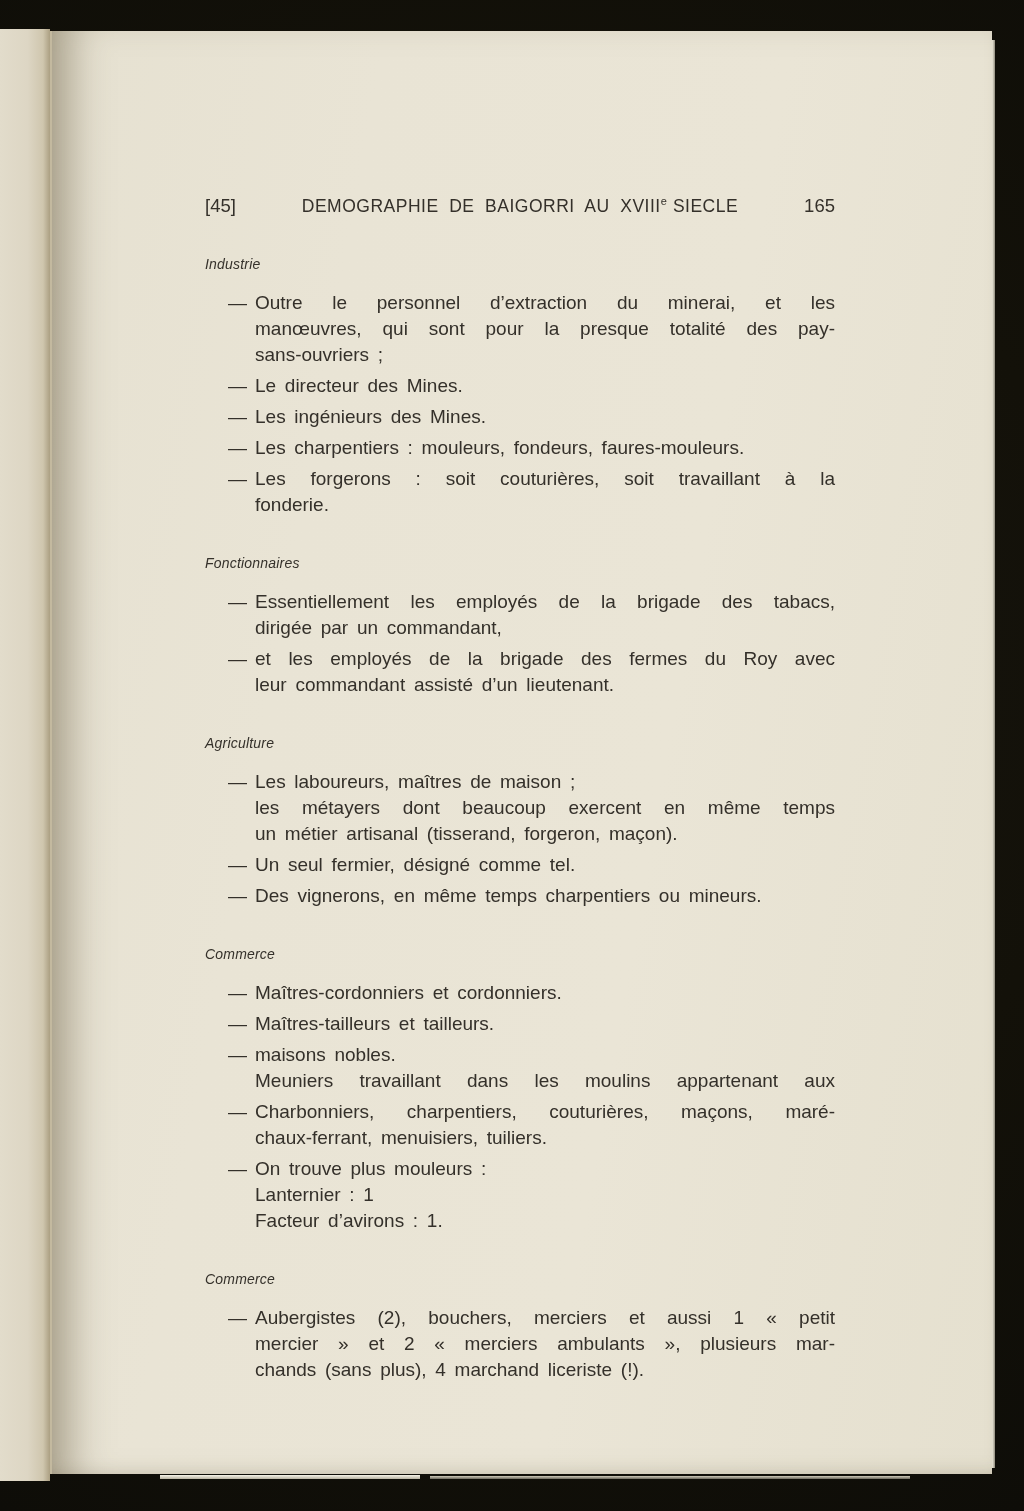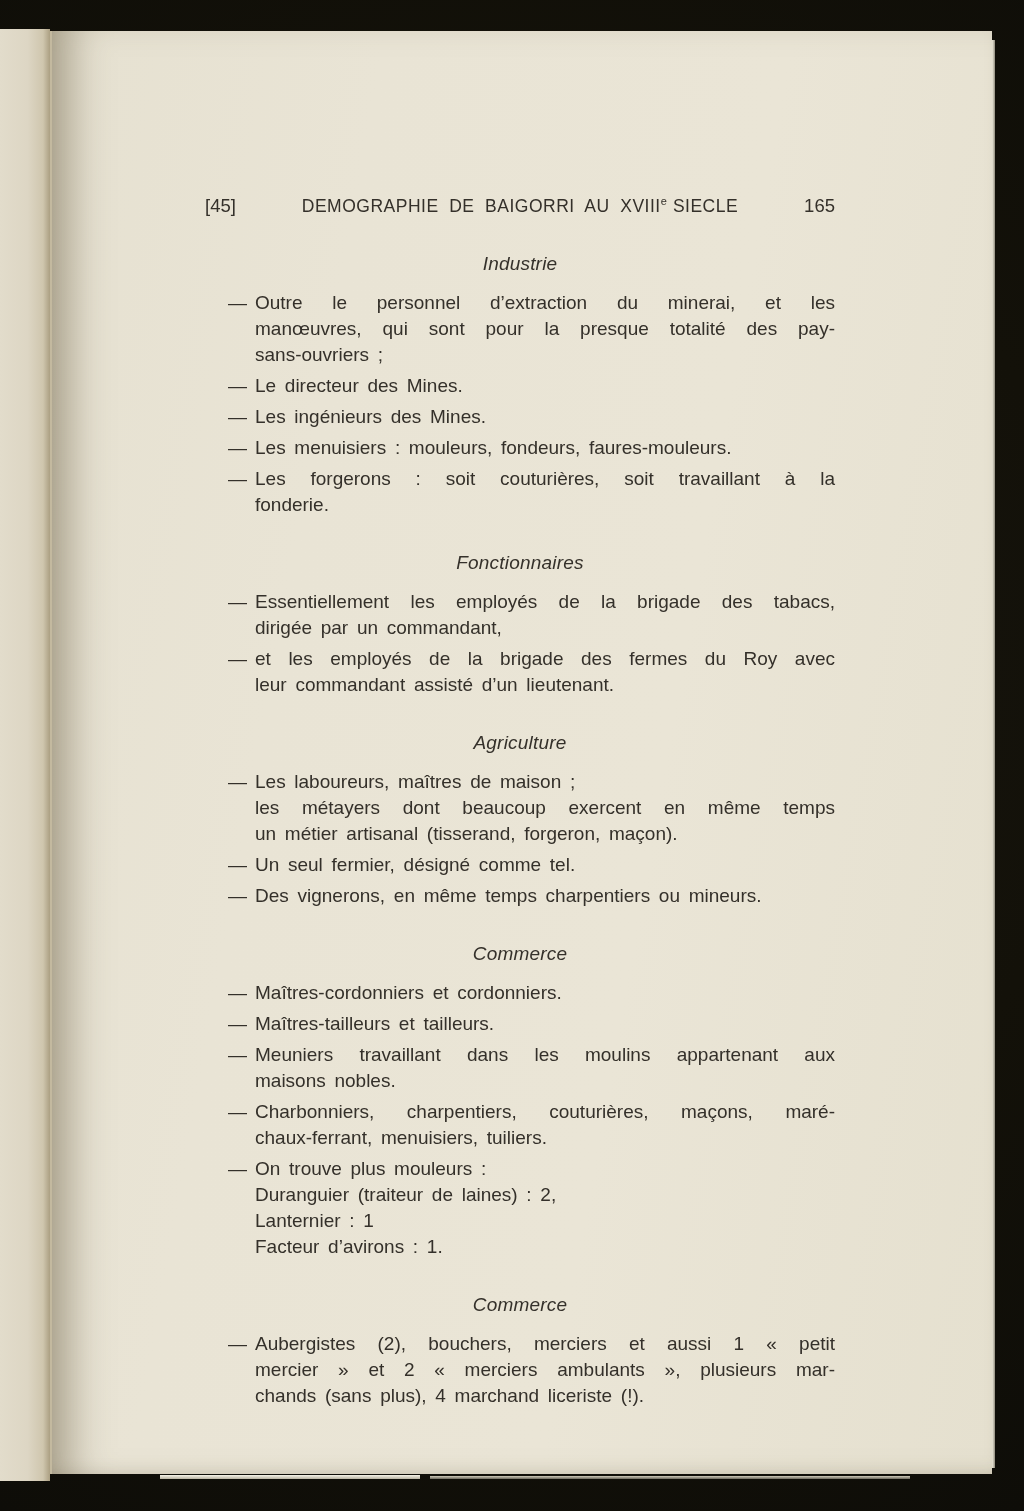--- a/index.html
+++ b/index.html
@@ -24,22 +24,22 @@
 
   .content{margin-left:153px;width:630px;color:#34302a;
     font-size:19px;line-height:26px;word-spacing:.18em;}
 
   .page-header{margin-top:162px;display:flex;justify-content:space-between;
     align-items:baseline;font-size:18.5px;}
   .running-title{font-size:17.5px;letter-spacing:.5px;word-spacing:.30em;}
   .running-title sup{font-size:11px;line-height:0;}
   .running-title .tsp{margin-left:.32em;text-align:right;}
 
-  h2.sec{font-style:italic;font-weight:normal;font-size:19px;line-height:24px;
-    margin:33px 0 14px;letter-spacing:.2px;color:#35312b;text-align:center;}
+  h2.sec{font-style:italic;font-weight:normal;font-size:14px;line-height:24px;
+    margin:33px 0 14px;letter-spacing:.2px;color:#35312b;}
   .sec-first{margin-top:29px;}
 
   .item{position:relative;padding-left:50px;margin:5px 0;}
   .dash{position:absolute;left:23px;top:0;}
   .ln{min-height:26px;}
   .j{text-align:justify;text-align-last:justify;}
 </style>
 </head>
 <body>
 
@@ -68,21 +68,21 @@
       <div class="item">
         <span class="dash">—</span>
         <div class="ln">Le directeur des Mines.</div>
       </div>
       <div class="item">
         <span class="dash">—</span>
         <div class="ln">Les ingénieurs des Mines.</div>
       </div>
       <div class="item">
         <span class="dash">—</span>
-        <div class="ln">Les menuisiers : mouleurs, fondeurs, faures-mouleurs.</div>
+        <div class="ln">Les charpentiers : mouleurs, fondeurs, faures-mouleurs.</div>
       </div>
       <div class="item">
         <span class="dash">—</span>
         <div class="ln j">Les forgerons : soit couturières, soit travaillant à la</div>
         <div class="ln">fonderie.</div>
       </div>
 
       <h2 class="sec">Fonctionnaires</h2>
       <div class="item">
         <span class="dash">—</span>
@@ -115,32 +115,31 @@
       <div class="item">
         <span class="dash">—</span>
         <div class="ln">Maîtres-cordonniers et cordonniers.</div>
       </div>
       <div class="item">
         <span class="dash">—</span>
         <div class="ln">Maîtres-tailleurs et tailleurs.</div>
       </div>
       <div class="item">
         <span class="dash">—</span>
+        <div class="ln">maisons nobles.</div>
         <div class="ln j">Meuniers travaillant dans les moulins appartenant aux</div>
-        <div class="ln">maisons nobles.</div>
       </div>
       <div class="item">
         <span class="dash">—</span>
         <div class="ln j">Charbonniers, charpentiers, couturières, maçons, maré-</div>
         <div class="ln">chaux-ferrant, menuisiers, tuiliers.</div>
       </div>
       <div class="item">
         <span class="dash">—</span>
         <div class="ln">On trouve plus mouleurs :</div>
-        <div class="ln">Duranguier (traiteur de laines) : 2,</div>
         <div class="ln">Lanternier : 1</div>
         <div class="ln">Facteur d’avirons : 1.</div>
       </div>
 
       <h2 class="sec">Commerce</h2>
       <div class="item">
         <span class="dash">—</span>
         <div class="ln j">Aubergistes (2), bouchers, merciers et aussi 1 « petit</div>
         <div class="ln j">mercier » et 2 « merciers ambulants », plusieurs mar-</div>
         <div class="ln">chands (sans plus), 4 marchand liceriste (!).</div>

